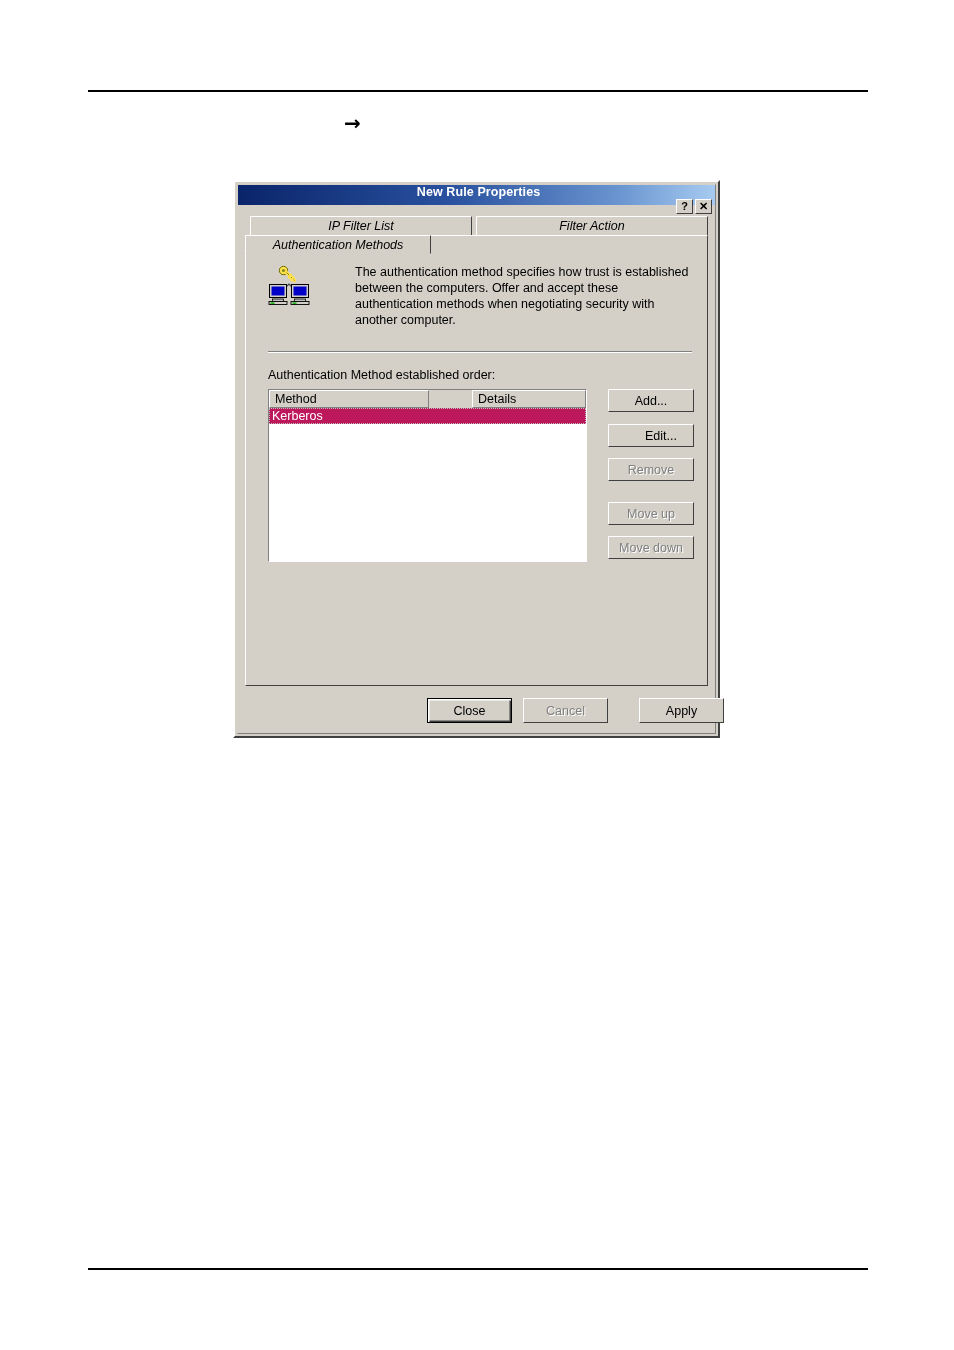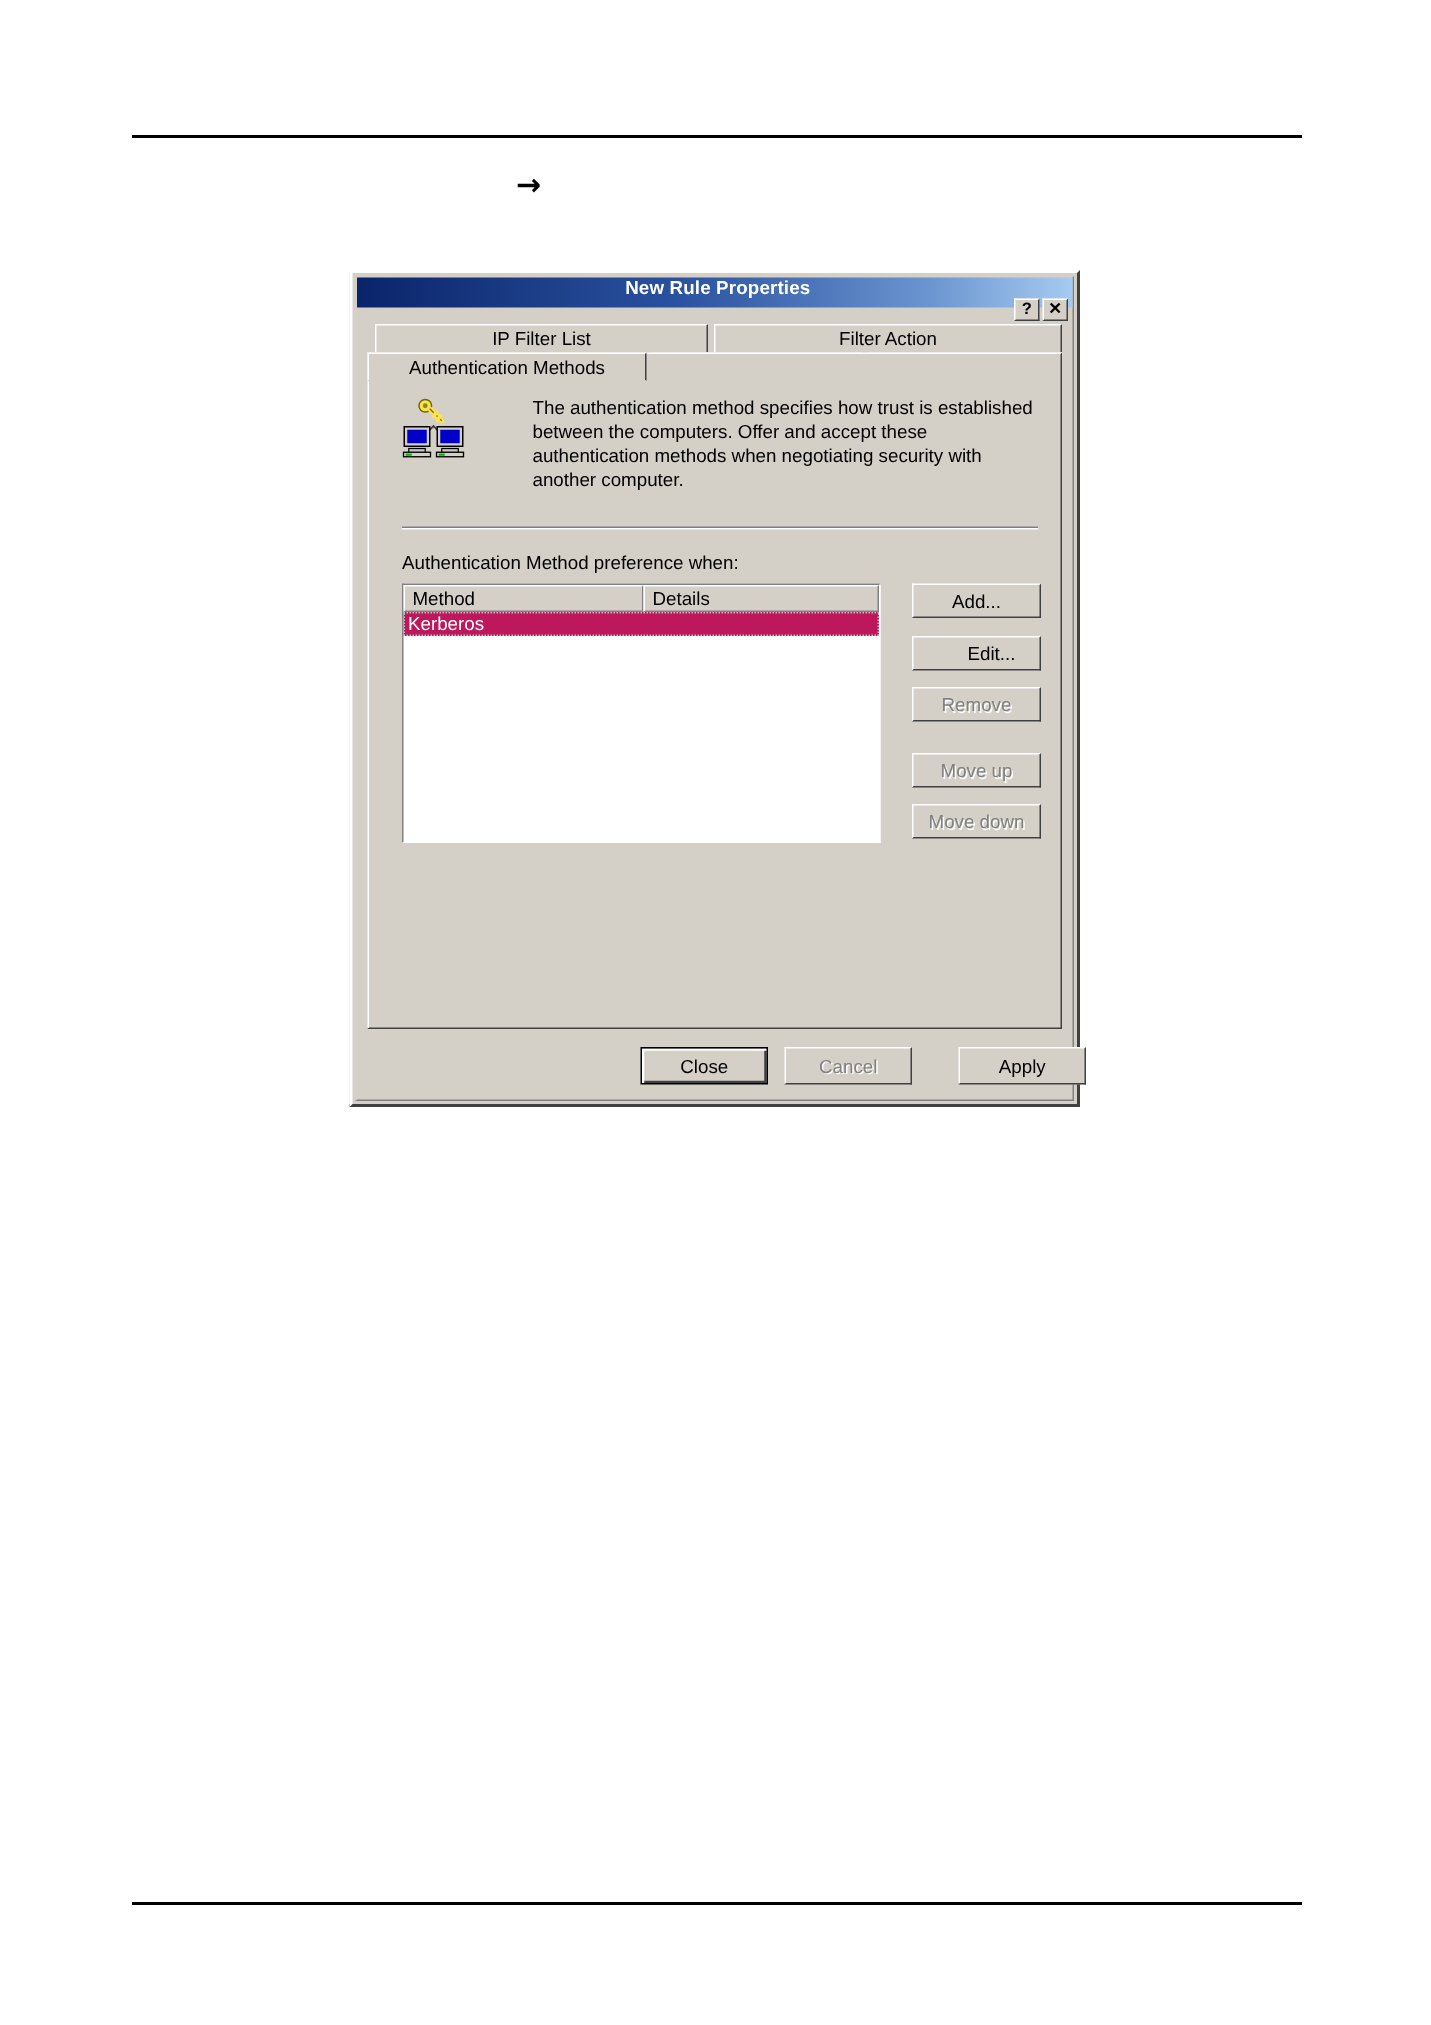--- a/index.html
+++ b/index.html
@@ -106,20 +106,21 @@
     font-family: "Liberation Sans", sans-serif;
   }
 
   
   .tab-area {
     position: absolute;
     left: 10px;
     top: 34px;
     width: 463px;
     height: 36px;
+    font-style: italic;
   }
   .tab {
     position: absolute;
     background: #d4d0c8;
     border-top: 1.5px solid #ffffff;
     border-left: 1.5px solid #ffffff;
     border-right: 1.5px solid #404040;
     box-sizing: border-box;
     font-size: 12.5px;
     color: #000000;
@@ -205,20 +206,21 @@
     border-left: 1.5px solid #808080;
     border-right: 1.5px solid #ffffff;
     border-bottom: 1.5px solid #ffffff;
     box-sizing: border-box;
     overflow: hidden;
   }
   .lv-header {
     display: flex;
     height: 18px;
     background: #d4d0c8;
+    gap: 43px;
   }
   .lv-col {
     background: #d4d0c8;
     border-top: 1.5px solid #ffffff;
     border-left: 1.5px solid #ffffff;
     border-right: 1.5px solid #808080;
     border-bottom: 1.5px solid #808080;
     box-sizing: border-box;
     font-size: 12.5px;
     color: #000000;
@@ -368,21 +370,21 @@
           <rect x="26.5" y="35" width="11" height="3" fill="#c0c0c0" stroke="#000000" stroke-width="0.8"></rect>
           <rect x="23" y="37.5" width="18" height="3" fill="#d4d0c8" stroke="#000000" stroke-width="0.9"></rect>
           <rect x="24.5" y="38.4" width="4" height="1.4" fill="#00b000"></rect>
         </g>
       </svg>
       <div class="desc-text">The authentication method specifies how trust is established between the computers. Offer and accept these authentication methods when negotiating security with another computer.</div>
     </div>
 
     <div class="group-separator"></div>
 
-    <div class="list-label">Authentication Method preference when:</div>
+    <div class="list-label">Authentication Method established order:</div>
 
     <div class="listview">
       <div class="lv-header">
         <div class="lv-col c1">Method</div>
         <div class="lv-col c2">Details</div>
       </div>
       <div class="lv-rows">
         <div class="lv-row selected">
           <span>Kerberos</span>
         </div>

